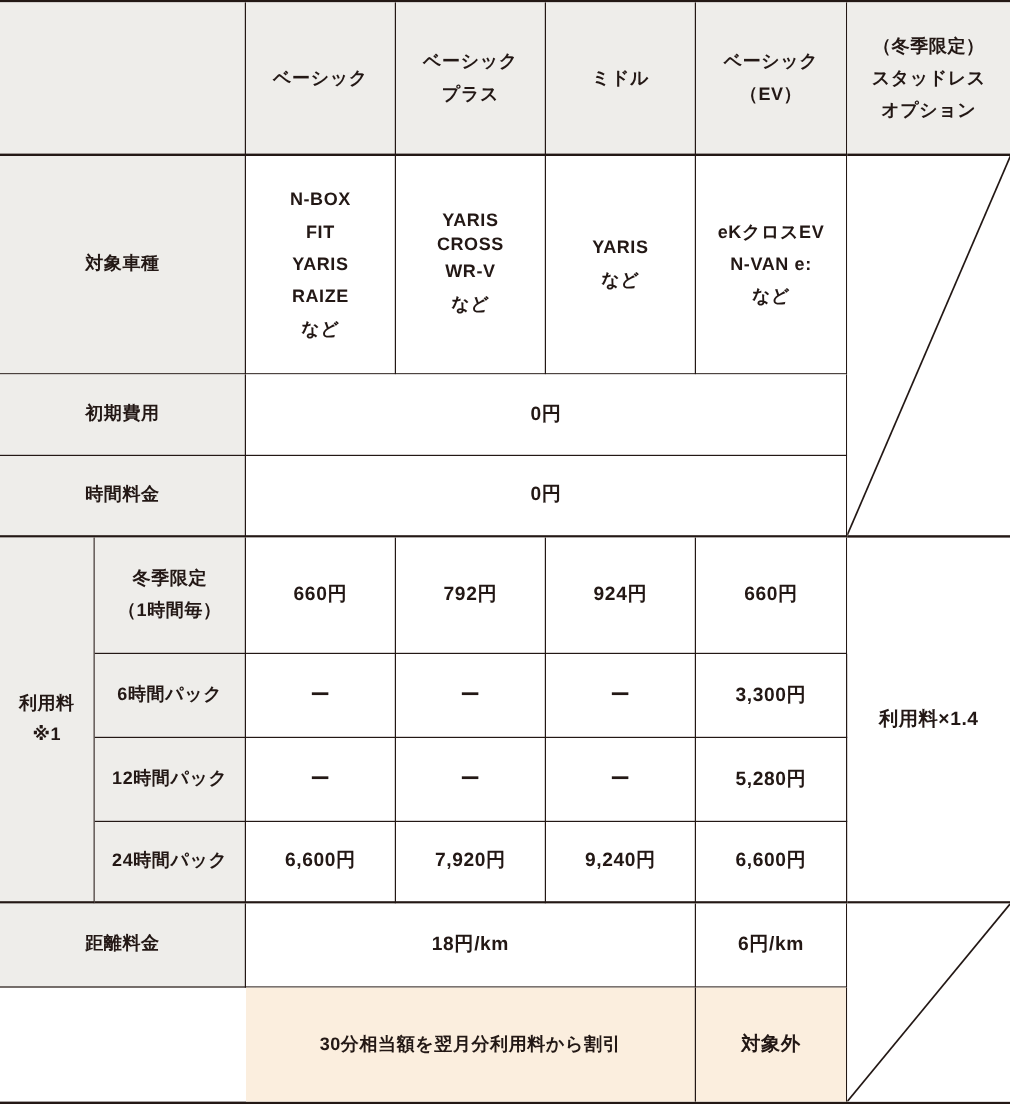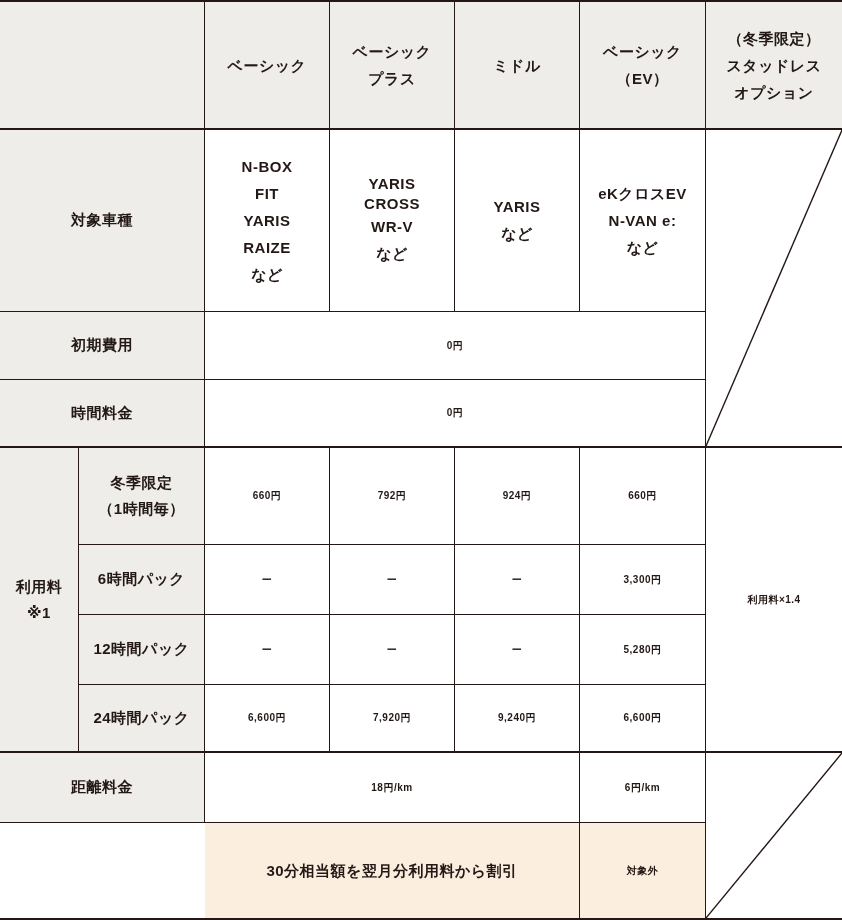--- a/index.html
+++ b/index.html
@@ -28,21 +28,21 @@
     align-items:center;justify-content:center;
     text-align:center;
     font-size:15px;line-height:1.75;letter-spacing:0.5px;
     background:#ffffff;
   }
   .gray{background:var(--header-bg);}
   .peach{background:var(--highlight-bg);}
   .br{border-right:1px solid var(--border);}
   .bb{border-bottom:1px solid var(--border);}
   .bb2{border-bottom:2px solid var(--border);}
-  .val{font-size:10px;text-align:right;}
+  .val{font-size:16px;text-align:right;}
   .hlines div{line-height:27px;}
   .vcell{line-height:1.3;}
   .vcell div{
     min-height:27px;max-width:96px;
     display:flex;align-items:center;justify-content:center;
     text-align:center;
   }
   .lh2 div{line-height:26px;}
   .fuel-lines div{line-height:29px;}
   .diag{position:relative;}

